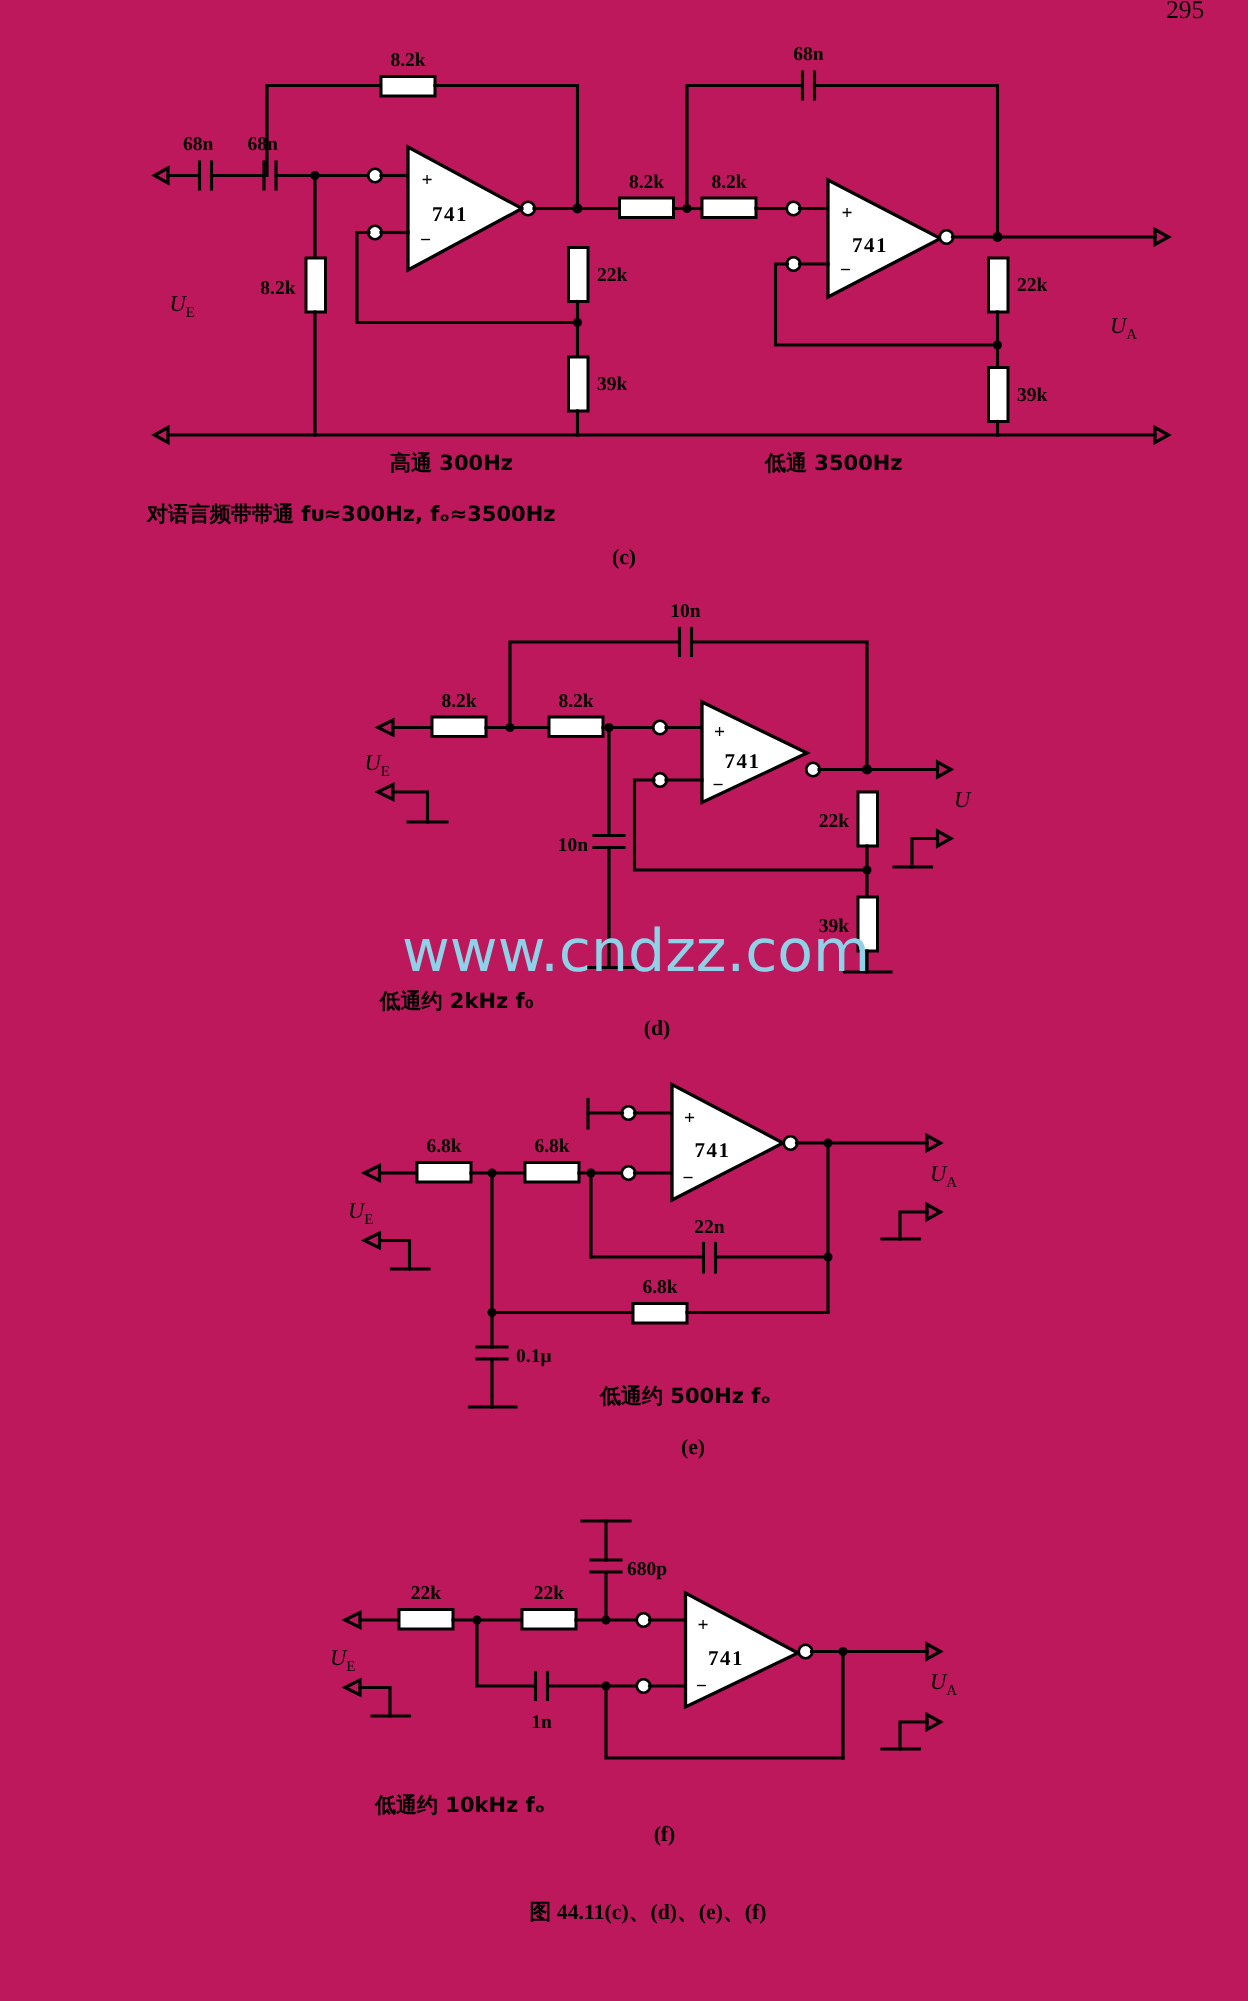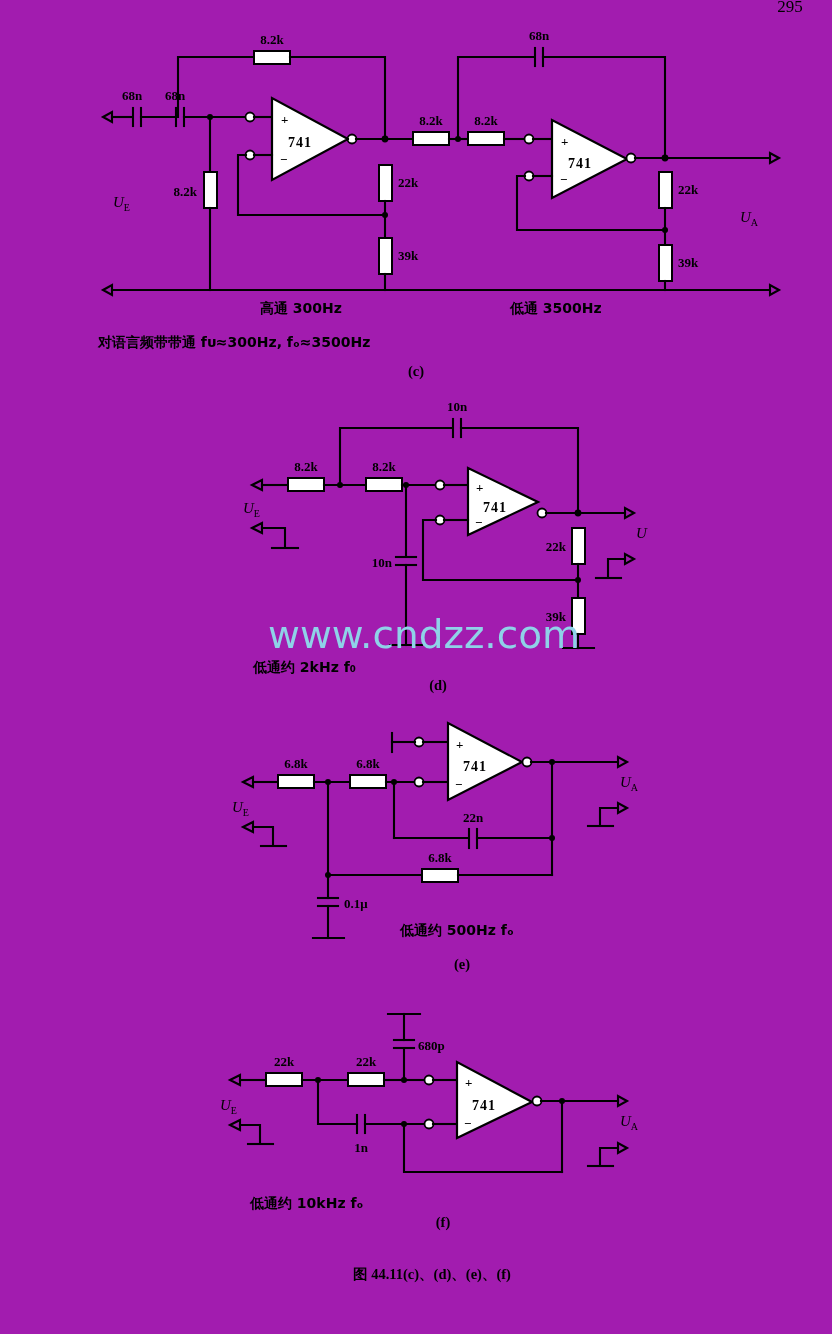--- a/index.html
+++ b/index.html
@@ -1,20 +1,20 @@
 <!DOCTYPE html>
 <html><head>
 <meta charset="utf-8">
 <style>
   html,body{margin:0;padding:0;background:#ffffff;}
   body{
     width:832px;height:1334px;position:relative;overflow:hidden;
     font-family:"Liberation Serif", serif;color:#000;
   }
-  .page{position:absolute;inset:0;background:#a21caf;}
+  .page{position:absolute;inset:0;background:#be185d;}
   svg{display:block;}
   .sheet{position:absolute;left:0;top:0;width:832px;height:1334px;}
   text{font-family:"Liberation Serif", serif;fill:#000;}
   .lbl{font-size:13px;font-weight:bold;}
   .capcn{font-size:14px;font-weight:bold;font-family:"DejaVu Sans",sans-serif;}
   .figno{font-size:14.5px;font-weight:bold;}
   .pageno{font-size:17px;font-family:"Liberation Serif",serif;}
   .uvar{font-size:15px;font-style:italic;font-family:"Liberation Serif",serif;}
   .usub{font-size:10px;font-family:"Liberation Serif",serif;font-style:normal;}
   .amp{font-size:14px;font-weight:bold;letter-spacing:1px;}

